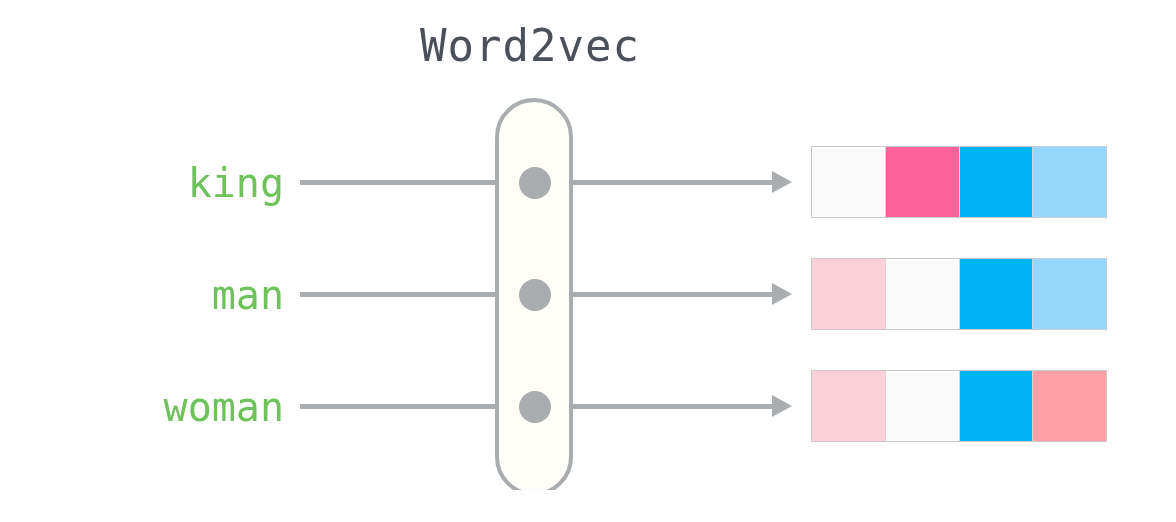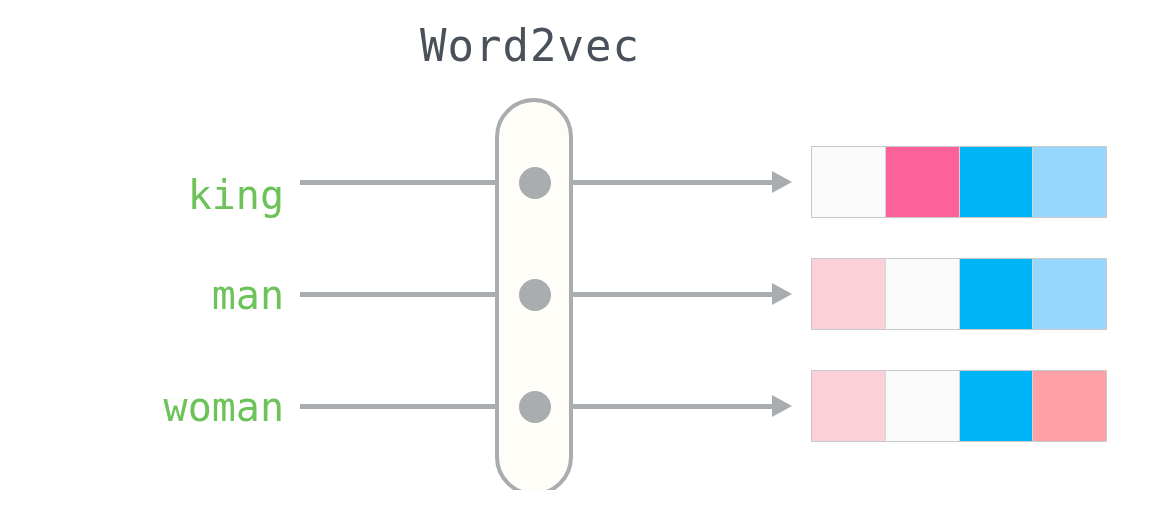--- a/index.html
+++ b/index.html
@@ -36,21 +36,21 @@
   .word-label {
     position: absolute;
     right: 892px;          
     width: 260px;
     text-align: right;
     font-family: "DejaVu Sans Mono", monospace;
     font-size: 40px;
     color: #6ec25a;
     white-space: nowrap;
   }
-  .word-label.r0 { top: 160px; margin-top: 12px; }
+  .word-label.r0 { top: 160px; }
   .word-label.r1 { top: 272px; }
   .word-label.r2 { top: 384px; }
 
   
   .conn-line {
     position: absolute;
     left: 300px;
     width: 478px;
     height: 5px;
     background: #a9adb0;

